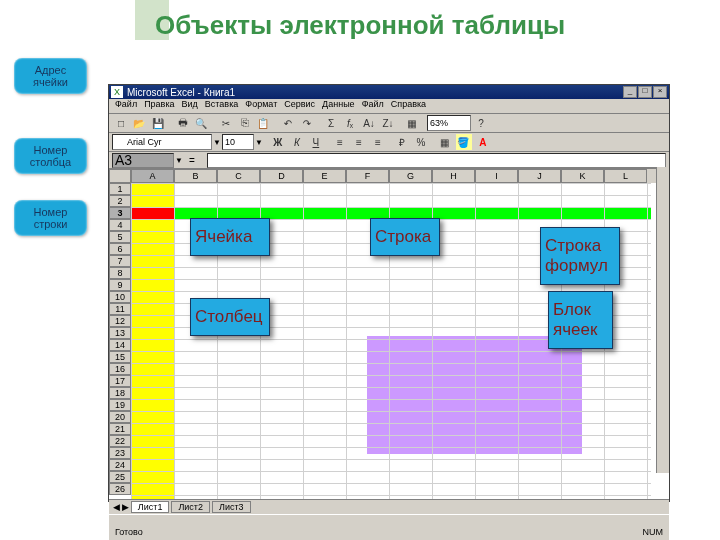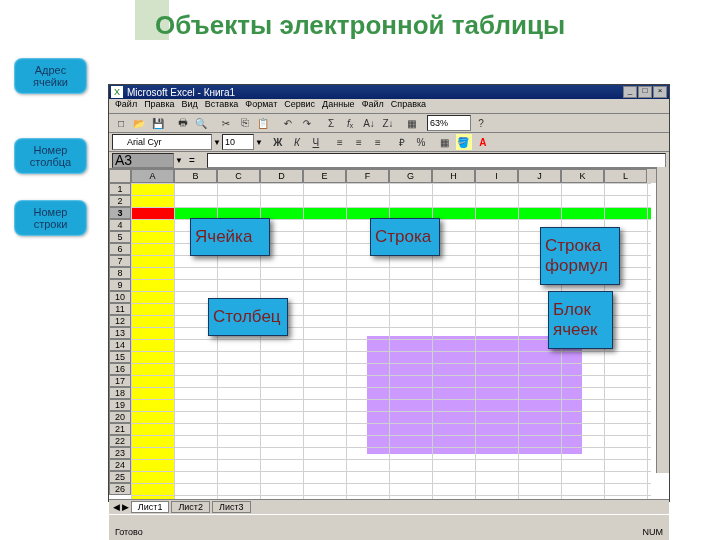--- a/index.html
+++ b/index.html
@@ -253,14 +253,14 @@
     <span>Готово</span>
     <span class="right">NUM</span>
   </div>
 
   <div class="scroll-v"></div>
 </div>
 
 <div class="callout" style="left:190px;top:218px;width:70px">Ячейка</div>
 <div class="callout" style="left:370px;top:218px;width:60px">Строка</div>
 <div class="callout" style="left:540px;top:227px;width:70px">Строка формул</div>
-<div class="callout" style="left:208px;top:298px;width:70px">Столбец</div>
+<div class="callout" style="left:190px;top:298px;width:70px">Столбец</div>
 <div class="callout" style="left:548px;top:291px;width:55px">Блок ячеек</div>
 
 </body></html>

